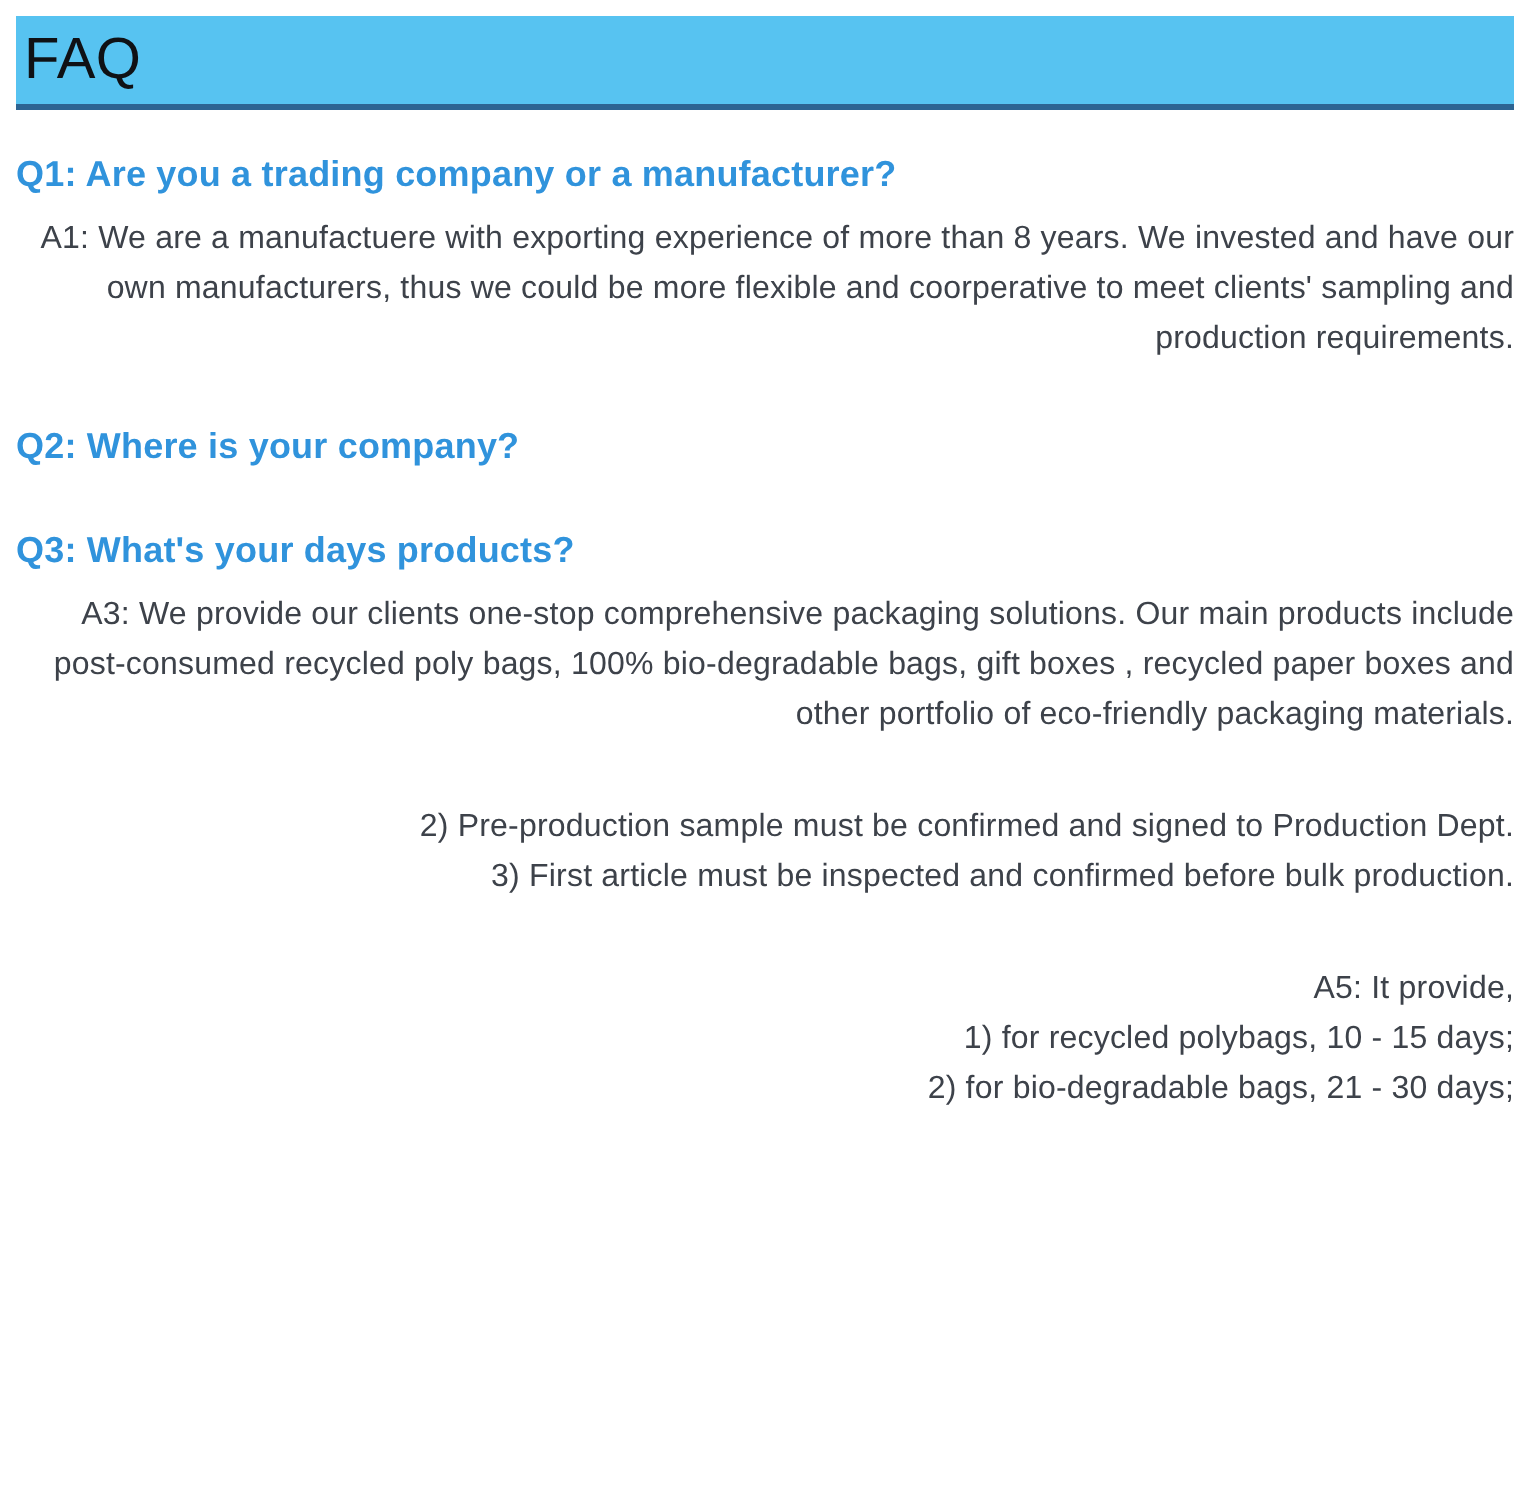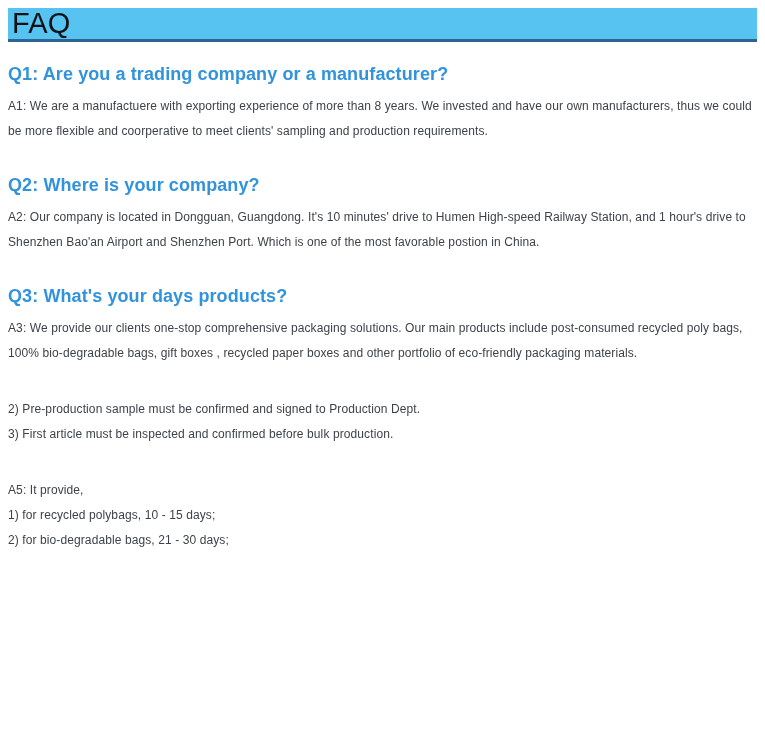--- a/index.html
+++ b/index.html
@@ -11,21 +11,21 @@
   }
   .page {
     width: 765px;
     min-height: 748px;
     background: #ffffff;
     padding: 8px 8px 12px 8px;
   }
   .faq-header {
     background: var(--header-bg, #57C3F1);
     border-bottom: 3px solid var(--header-border, #2D6492);
-    height: 34px;
+    height: 47px;
     display: flex;
     align-items: center;
     padding: 0 4px;
   }
   .faq-header h1 {
     margin: 0;
     font-size: 29px;
     font-weight: 500;
     letter-spacing: 0.2px;
     color: var(--title-text, #0F1115);
@@ -37,46 +37,44 @@
   .faq-item + .faq-item { margin-top: 31px; }
   .question {
     margin: 13px 0 9px 0;
     font-size: 18px;
     font-weight: 700;
     letter-spacing: 0.1px;
     color: var(--question-blue, #3093DC);
   }
   .answer p {
     margin: 0;
-    font-size: 12px;
+    font-size: 16px;
     line-height: 25px;
     letter-spacing: 0.1px;
     color: var(--body-text, #3D424A);
+    text-align: right;
   }
 </style>
 </head>
 <body>
 
 <div class="page">
   <header class="faq-header">
     <h1>FAQ</h1>
   </header>
   <main class="faq-list">
   <section class="faq-item">
     <h3 class="question">Q1: Are you a trading company or a manufacturer?</h3>
     <div class="answer">
           <p>A1: We are a manufactuere with exporting experience of more than 8 years. We invested and have our own manufacturers, thus we could be more flexible and coorperative to meet clients' sampling and production requirements.</p>
         </div>
   </section>
 
   <section class="faq-item">
     <h3 class="question">Q2: Where is your company?</h3>
-    <div class="answer">
-          <p>A2: Our company is located in Dongguan, Guangdong. It's 10 minutes' drive to Humen High-speed Railway Station, and 1 hour's drive to Shenzhen Bao'an Airport and Shenzhen Port. Which is one of the most favorable postion in China.</p>
-        </div>
   </section>
 
   <section class="faq-item">
     <h3 class="question">Q3: What's your days products?</h3>
     <div class="answer">
           <p>A3: We provide our clients one-stop comprehensive packaging solutions. Our main products include post-consumed recycled poly bags, 100% bio-degradable bags, gift boxes , recycled paper boxes and other portfolio of eco-friendly packaging materials.</p>
         </div>
   </section>
 
   <section class="faq-item">

